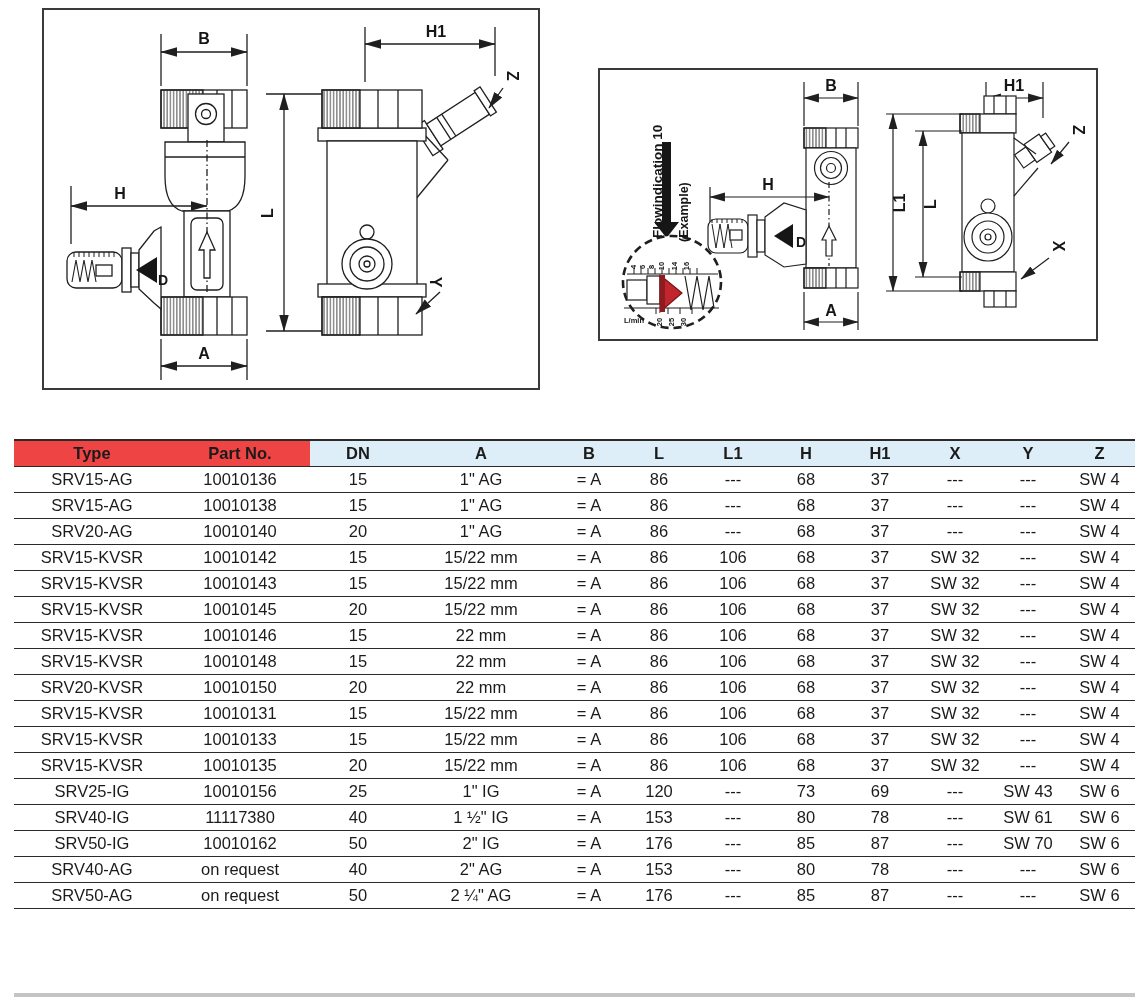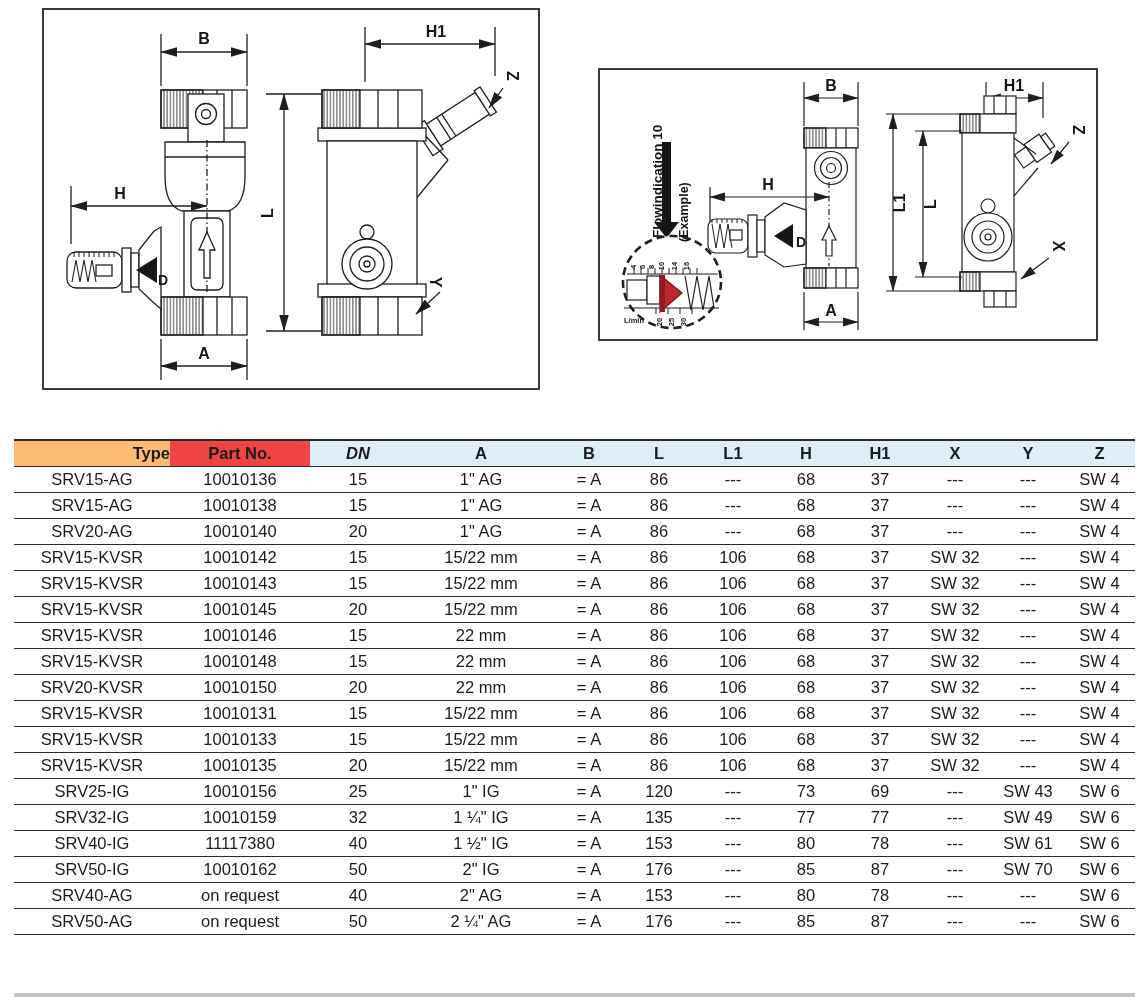--- a/index.html
+++ b/index.html
@@ -282,23 +282,23 @@
       <col style="width: 74px;">
       <col style="width: 74px;">
       <col style="width: 72px;">
       <col style="width: 76px;">
       <col style="width: 74px;">
       <col style="width: 72px;">
       <col style="width: 71px;">
     </colgroup>
   <thead>
     <tr id="header-row">
-        <th style="background: #fdba74; text-align: right;">Type</th>
+        <th style="background: #ef4444;">Type</th>
         <th style="background: #ef4444;">Part No.</th>
-        <th style="background: rgb(221, 238, 248); font-style: italic;">DN</th>
+        <th style="background: rgb(221, 238, 248);">DN</th>
         <th style="background: rgb(221, 238, 248);">A</th>
         <th style="background: rgb(221, 238, 248);">B</th>
         <th style="background: rgb(221, 238, 248);">L</th>
         <th style="background: rgb(221, 238, 248);">L1</th>
         <th style="background: rgb(221, 238, 248);">H</th>
         <th style="background: rgb(221, 238, 248);">H1</th>
         <th style="background: rgb(221, 238, 248);">X</th>
         <th style="background: rgb(221, 238, 248);">Y</th>
         <th style="background: rgb(221, 238, 248);">Z</th>
       </tr>
@@ -480,34 +480,20 @@
         <td>= A</td>
         <td>120</td>
         <td>---</td>
         <td>73</td>
         <td>69</td>
         <td>---</td>
         <td>SW 43</td>
         <td>SW 6</td>
       </tr>
       <tr>
-        <td>SRV32-IG</td>
-        <td>10010159</td>
-        <td>32</td>
-        <td>1 ¼" IG</td>
-        <td>= A</td>
-        <td>135</td>
-        <td>---</td>
-        <td>77</td>
-        <td>77</td>
-        <td>---</td>
-        <td>SW 49</td>
-        <td>SW 6</td>
-      </tr>
-      <tr>
         <td>SRV40-IG</td>
         <td>11117380</td>
         <td>40</td>
         <td>1 ½" IG</td>
         <td>= A</td>
         <td>153</td>
         <td>---</td>
         <td>80</td>
         <td>78</td>
         <td>---</td>

